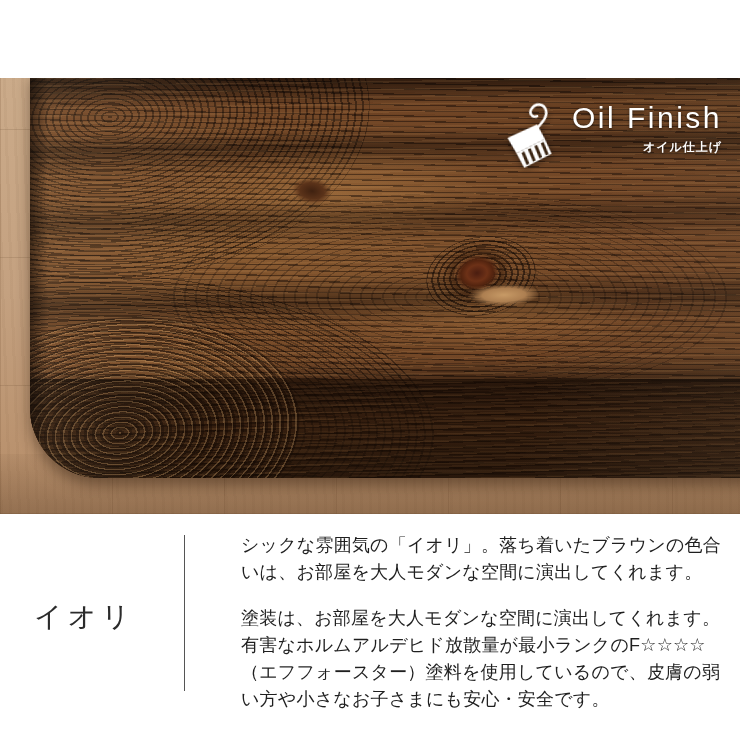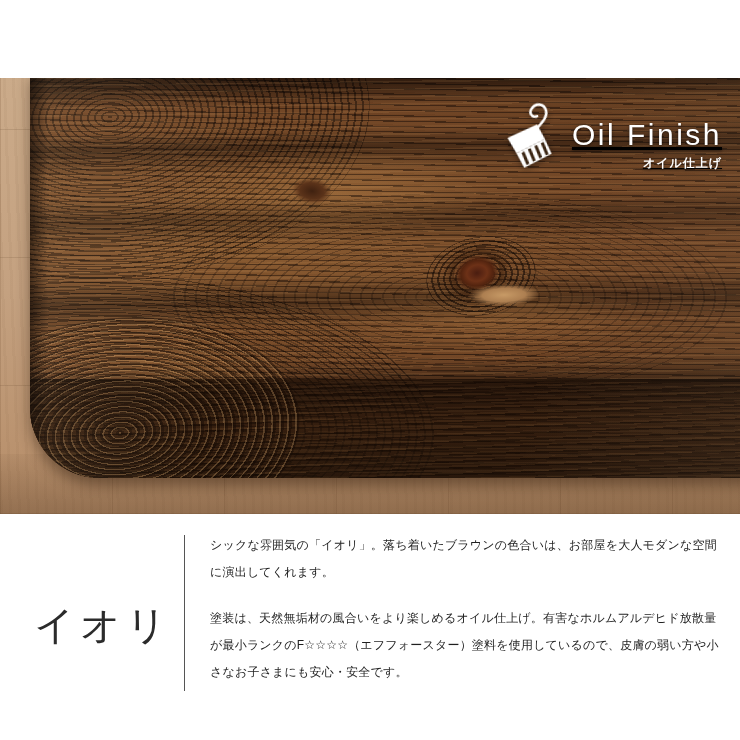--- a/index.html
+++ b/index.html
@@ -193,47 +193,48 @@
     position:absolute; inset:0;
     background:linear-gradient(100deg, rgba(255,225,180,.10) 0%, rgba(0,0,0,0) 30%, rgba(0,0,0,0) 70%, rgba(255,220,175,.06) 100%);
   }
   
   .table .left-shade{
     position:absolute; left:0; top:0; width:18px; height:100%;
     background:linear-gradient(90deg, rgba(10,4,1,.55), rgba(0,0,0,0));
   }
 
   
-  .badge { position:absolute; right:18px; top:24px; display:flex; align-items:flex-end; gap:8px;text-decoration:underline; }
+  .badge { position:absolute; right:18px; top:24px; display:flex; align-items:flex-start; gap:8px; }
   .brush { width:64px; height:70px; flex:0 0 auto; transform:rotate(-14deg); filter:drop-shadow(0 2px 3px rgba(0,0,0,.45)); }
   .badge-text { text-align:right; }
   .badge-title {
     color:#ffffff; font-size:30px; font-weight:300; letter-spacing:2.5px;
     line-height:1.05; text-shadow:0 1px 3px rgba(0,0,0,.5);
     white-space:nowrap;
   }
   .badge-sub {
     color:#ffffff; font-size:12px; font-weight:700; letter-spacing:1px;
     margin-top:5px; text-shadow:0 1px 3px rgba(0,0,0,.55);
     white-space:nowrap;
   }
 
   
   .desc { position:absolute; left:0; top:514px; width:740px; height:226px; background:#ffffff; }
   .desc-inner { position:absolute; left:0; top:0; width:740px; height:226px; display:flex; }
   .product-name {
     position:absolute; left:34px; top:84px;
-    font-size:40px; color:#2b2b2b; letter-spacing:5px; font-weight:400;
+    font-size:28px; color:#2b2b2b; letter-spacing:5px; font-weight:400;
     white-space:nowrap;
   }
   .vrule { position:absolute; left:184px; top:21px; width:1px; height:156px; background:#555; }
   .paras { position:absolute; left:210px; top:18px; width:512px; }
   .para {
-    font-size:12px; line-height:27px; color:#1f1f1f;
+    font-size:18px; line-height:27px; color:#1f1f1f;
     letter-spacing:.2px;
+    margin-left:31px;
   }
   .para + .para { margin-top:19px; }
 </style>
 </head>
 <body>
 
 <div class="page">
 
   <div class="top-band"></div>
 
@@ -285,18 +286,18 @@
       </div>
     </div>
   </div>
 
   <div class="desc">
     <div class="desc-inner">
       <div class="product-name">イオリ</div>
       <div class="vrule"></div>
       <div class="paras">
         <p class="para">シックな雰囲気の「イオリ」。落ち着いたブラウンの色合いは、お部屋を大人モダンな空間に演出してくれます。</p>
-        <p class="para">塗装は、天然無垢材の風合いをより楽しめるオイル仕上げ。有害なホルムアルデヒド放散量が最小ランクのF☆☆☆☆（エフフォースター）塗料を使用しているので、皮膚の弱い方や小さなお子さまにも安心・安全です。</p>
+        <p class="para">塗装は、お部屋を大人モダンな空間に演出してくれます。有害なホルムアルデヒド放散量が最小ランクのF☆☆☆☆（エフフォースター）塗料を使用しているので、皮膚の弱い方や小さなお子さまにも安心・安全です。</p>
       </div>
     </div>
   </div>
 
 </div>
 
 </body></html>

